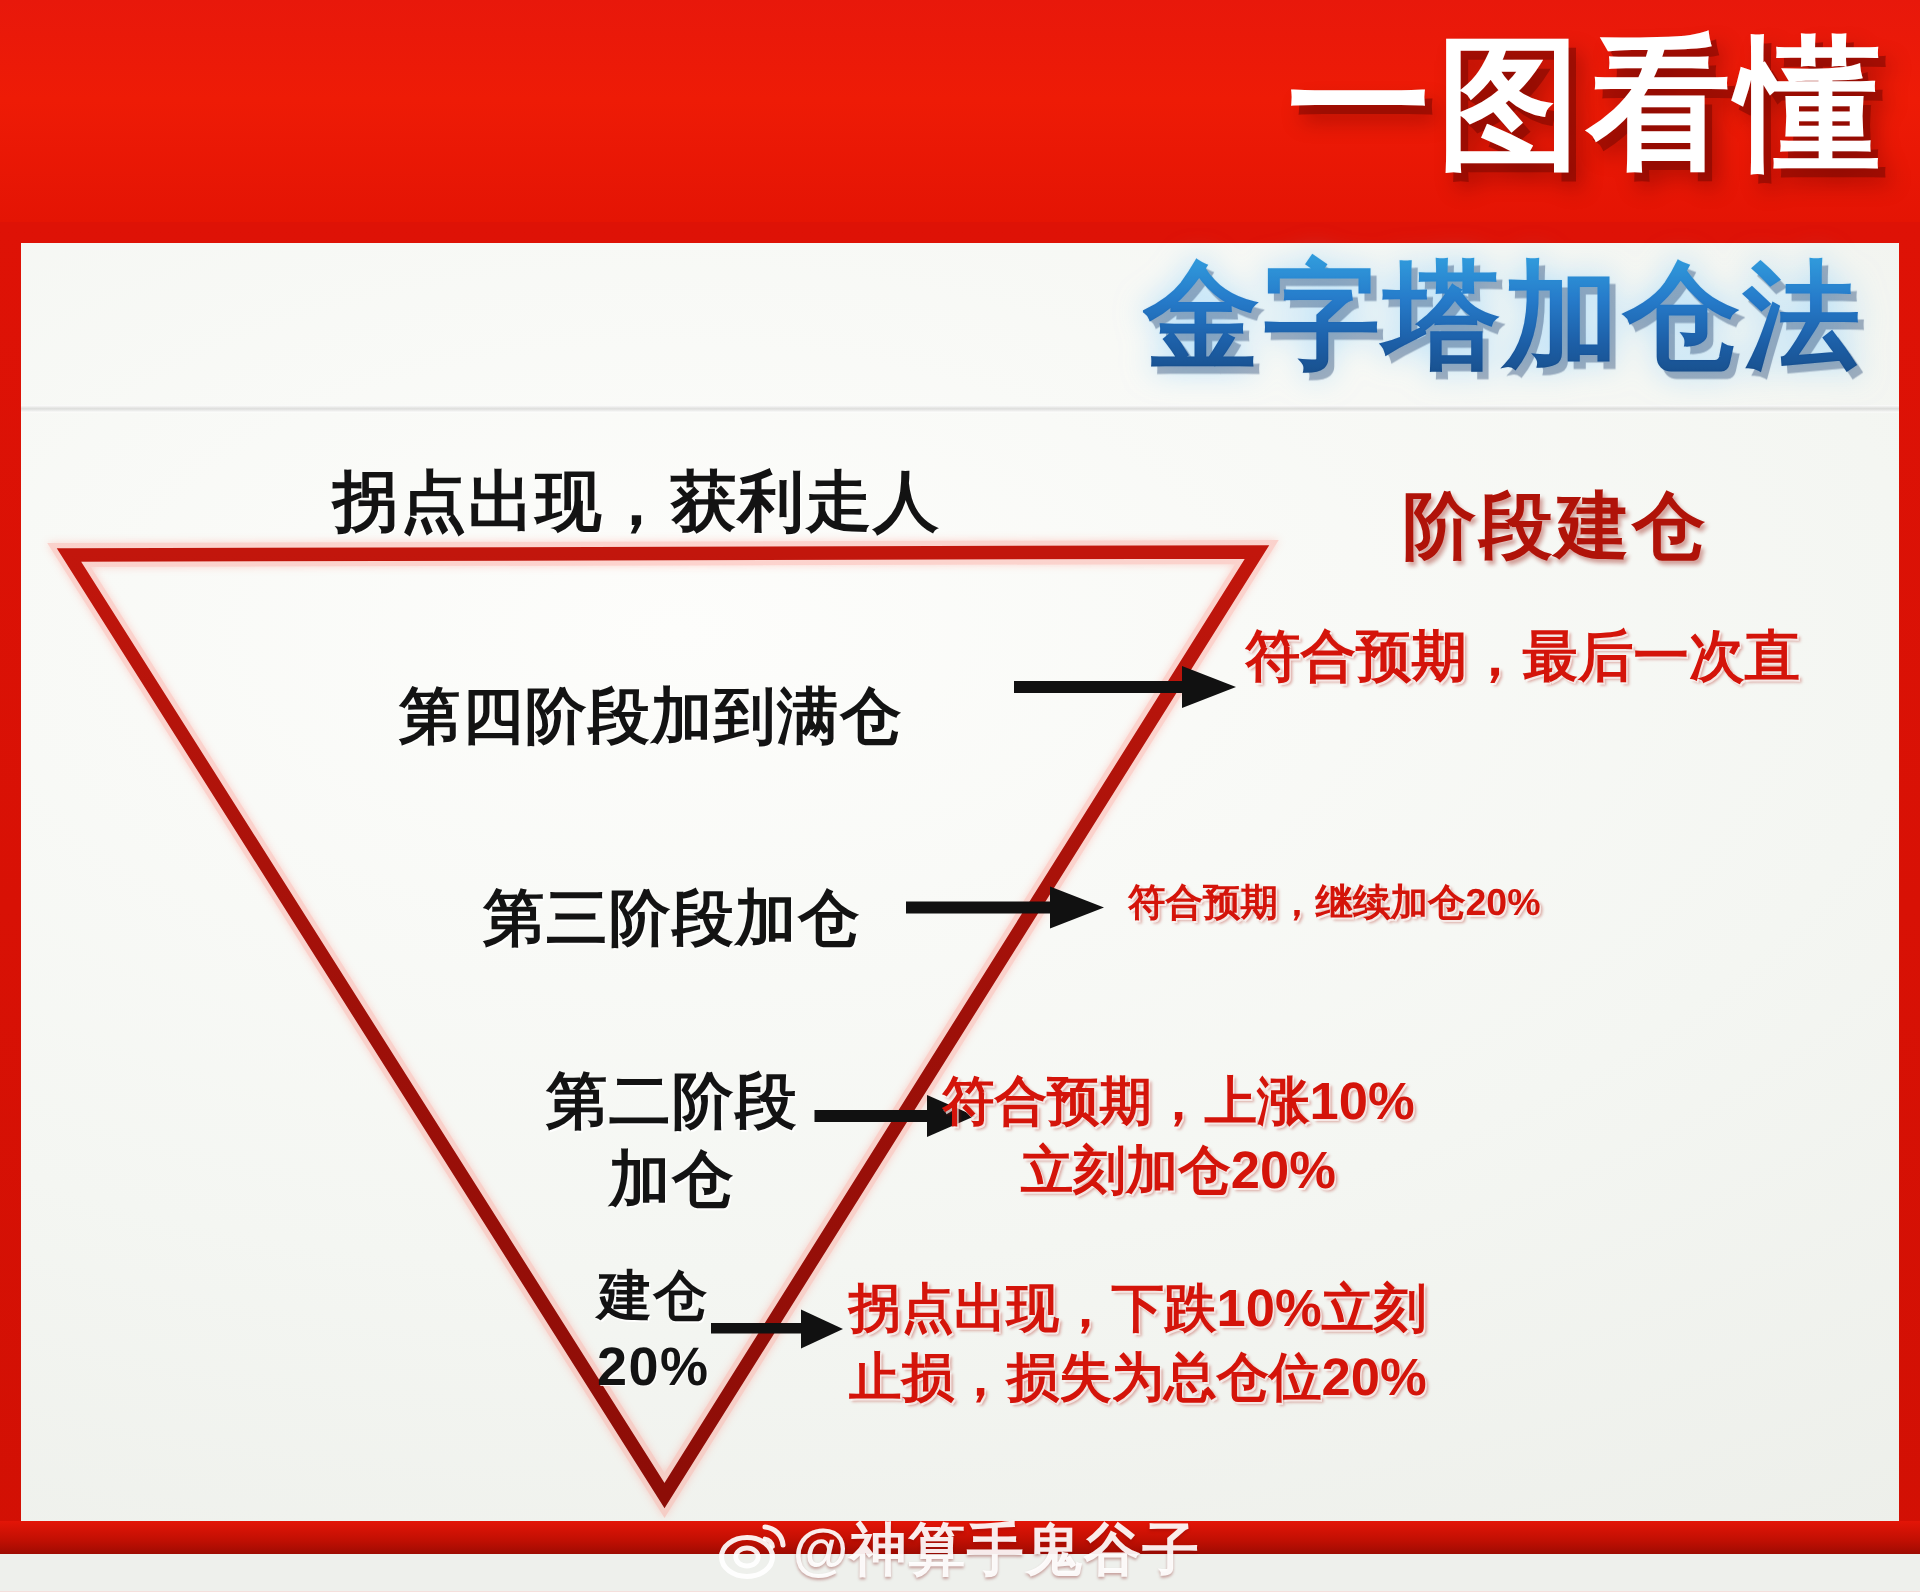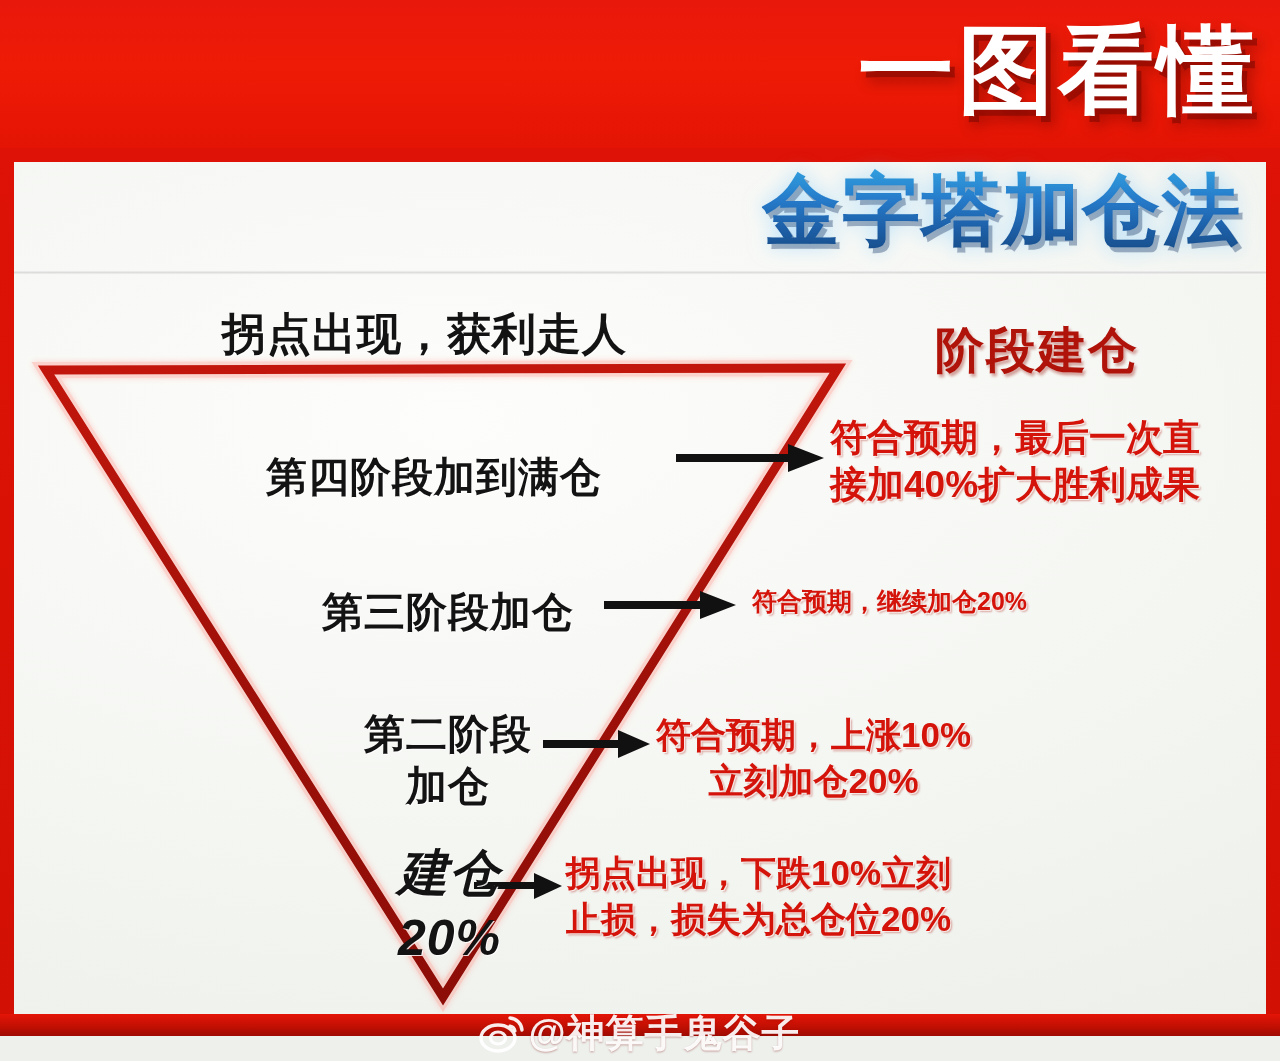--- a/index.html
+++ b/index.html
@@ -115,42 +115,42 @@
     position: absolute;
     color: #131313;
     font-weight: bold;
     white-space: nowrap;
     text-shadow: 1px 1px 0 rgba(255,255,255,0.85);
   }
   .top-note { left: 222px; top: 305px; font-size: 44px; letter-spacing: 1px; }
   .stage4 { left: 266px; top: 430px; font-size: 41px; letter-spacing: 1px; margin-top: 20px; }
   .stage3 { left: 322px; top: 585px; font-size: 41px; letter-spacing: 1px; }
   .stage2 { left: 364px; top: 708px; font-size: 41px; letter-spacing: 1px; text-align: center; line-height: 1.28; }
-  .stage1 { left: 398px; top: 841px; font-size: 50px; letter-spacing: 1px; line-height: 1.3; font-style: italic; }
+  .stage1 { left: 398px; top: 841px; font-size: 36px; letter-spacing: 1px; text-align: center; line-height: 1.3; }
 
   
   .red {
     position: absolute;
     font-weight: bold;
     white-space: nowrap;
     color: #d4140a;
     text-shadow:
       1px 1px 0 rgba(255,255,255,0.7),
       2px 2px 2px rgba(170,20,10,0.35);
   }
   .red-head {
     left: 935px; top: 318px;
     font-size: 49px;
     letter-spacing: 2px;
     color: #b01309;
     text-shadow: 2px 3px 3px rgba(150,20,10,0.4), 1px 1px 0 rgba(255,255,255,0.6);
   }
   .note4 { left: 830px; top: 414px; font-size: 37px; line-height: 1.28; }
   .note3 { left: 752px; top: 585px; font-size: 25px; }
-  .note2 { left: 656px; top: 712px; font-size: 35px; line-height: 1.3; text-align: center; }
+  .note2 { left: 628px; top: 712px; font-size: 35px; line-height: 1.3; text-align: center; }
   .note1 { left: 566px; top: 850px; font-size: 35px; line-height: 1.3; text-align: center; }
 
   
   .watermark {
     position: absolute;
     left: 0;
     top: 1006px;
     width: 1280px;
     height: 55px;
     display: flex;
@@ -247,21 +247,20 @@
   <div class="blk stage3">第三阶段加仓</div>
   <div class="blk stage1">
     <div>建仓</div>
     <div>20%</div>
   </div>
 
   <div class="red red-head">阶段建仓</div>
 
   <div class="red note4">
     <div>符合预期，最后一次直</div>
-    <div>接加40%扩大胜利成果</div>
   </div>
 
   <div class="red note3">
     <div>符合预期，继续加仓20%</div>
   </div>
 
   <div class="red note2">
     <div>符合预期，上涨10%</div>
     <div>立刻加仓20%</div>
   </div>

